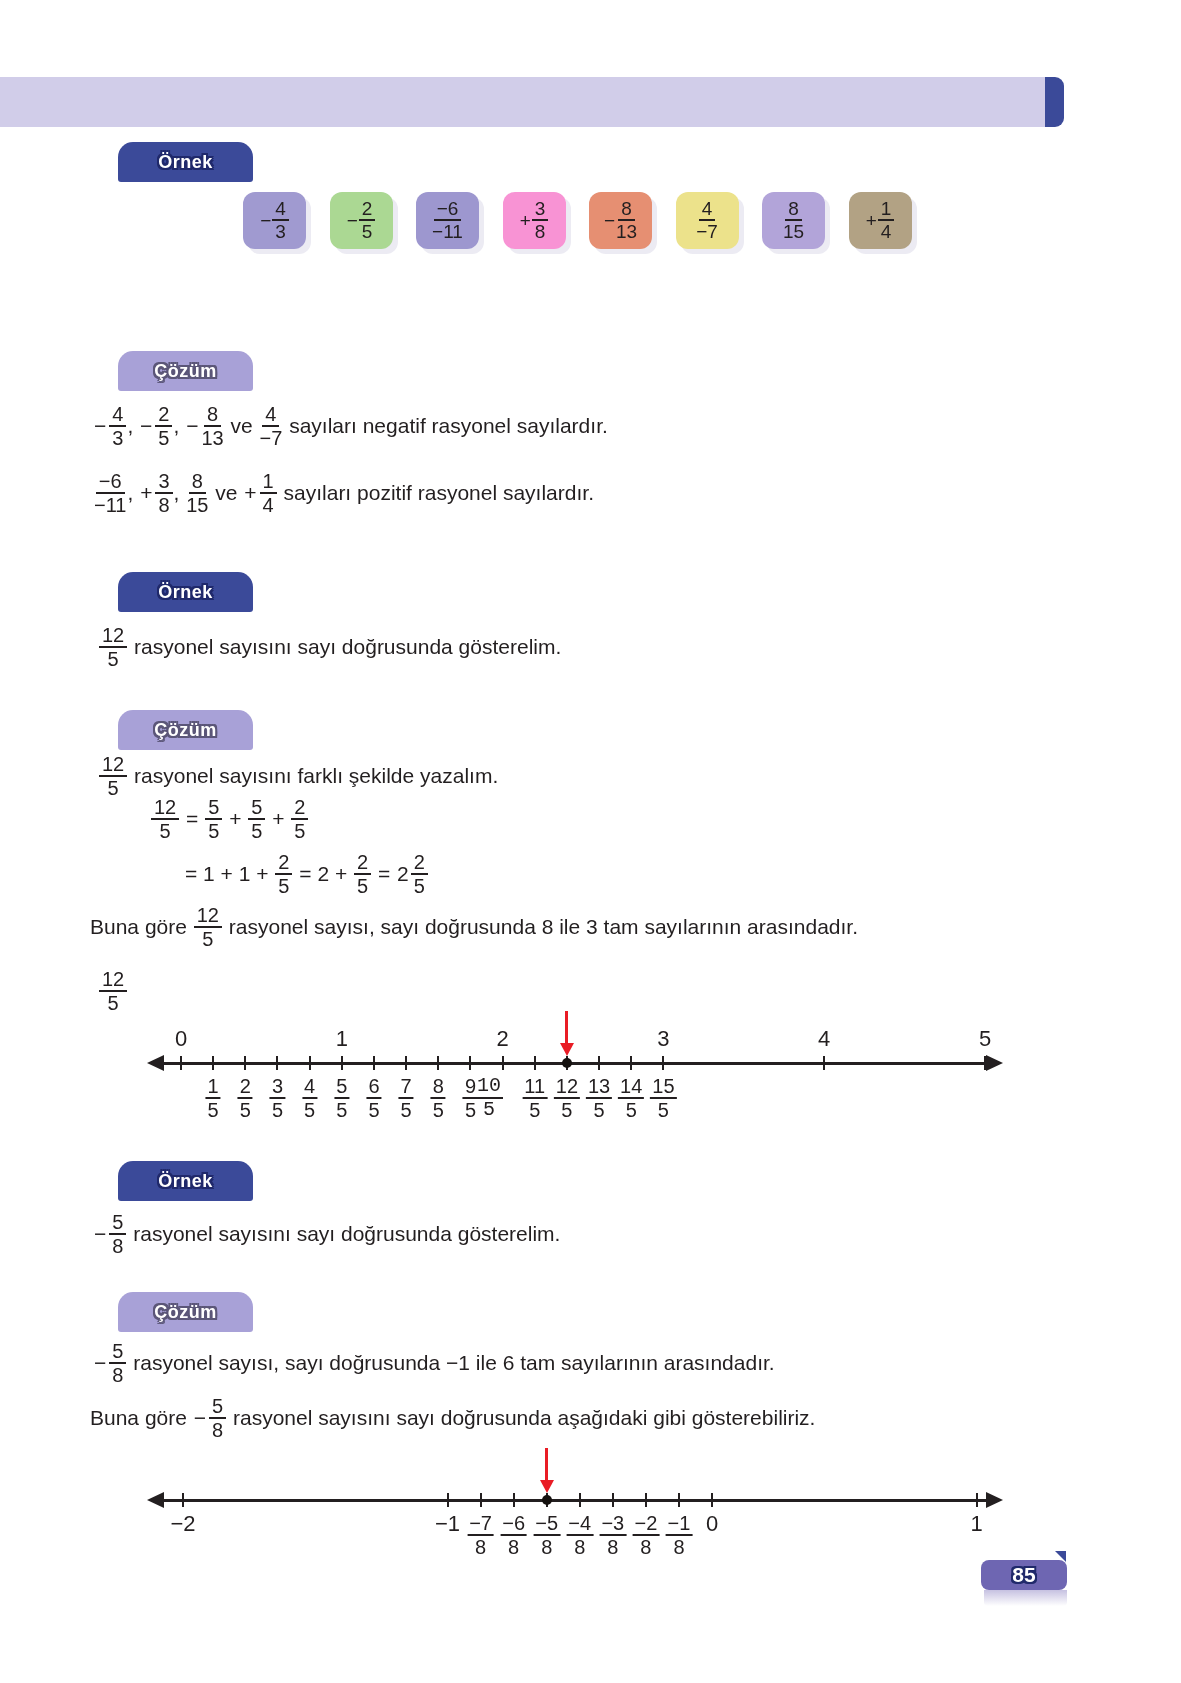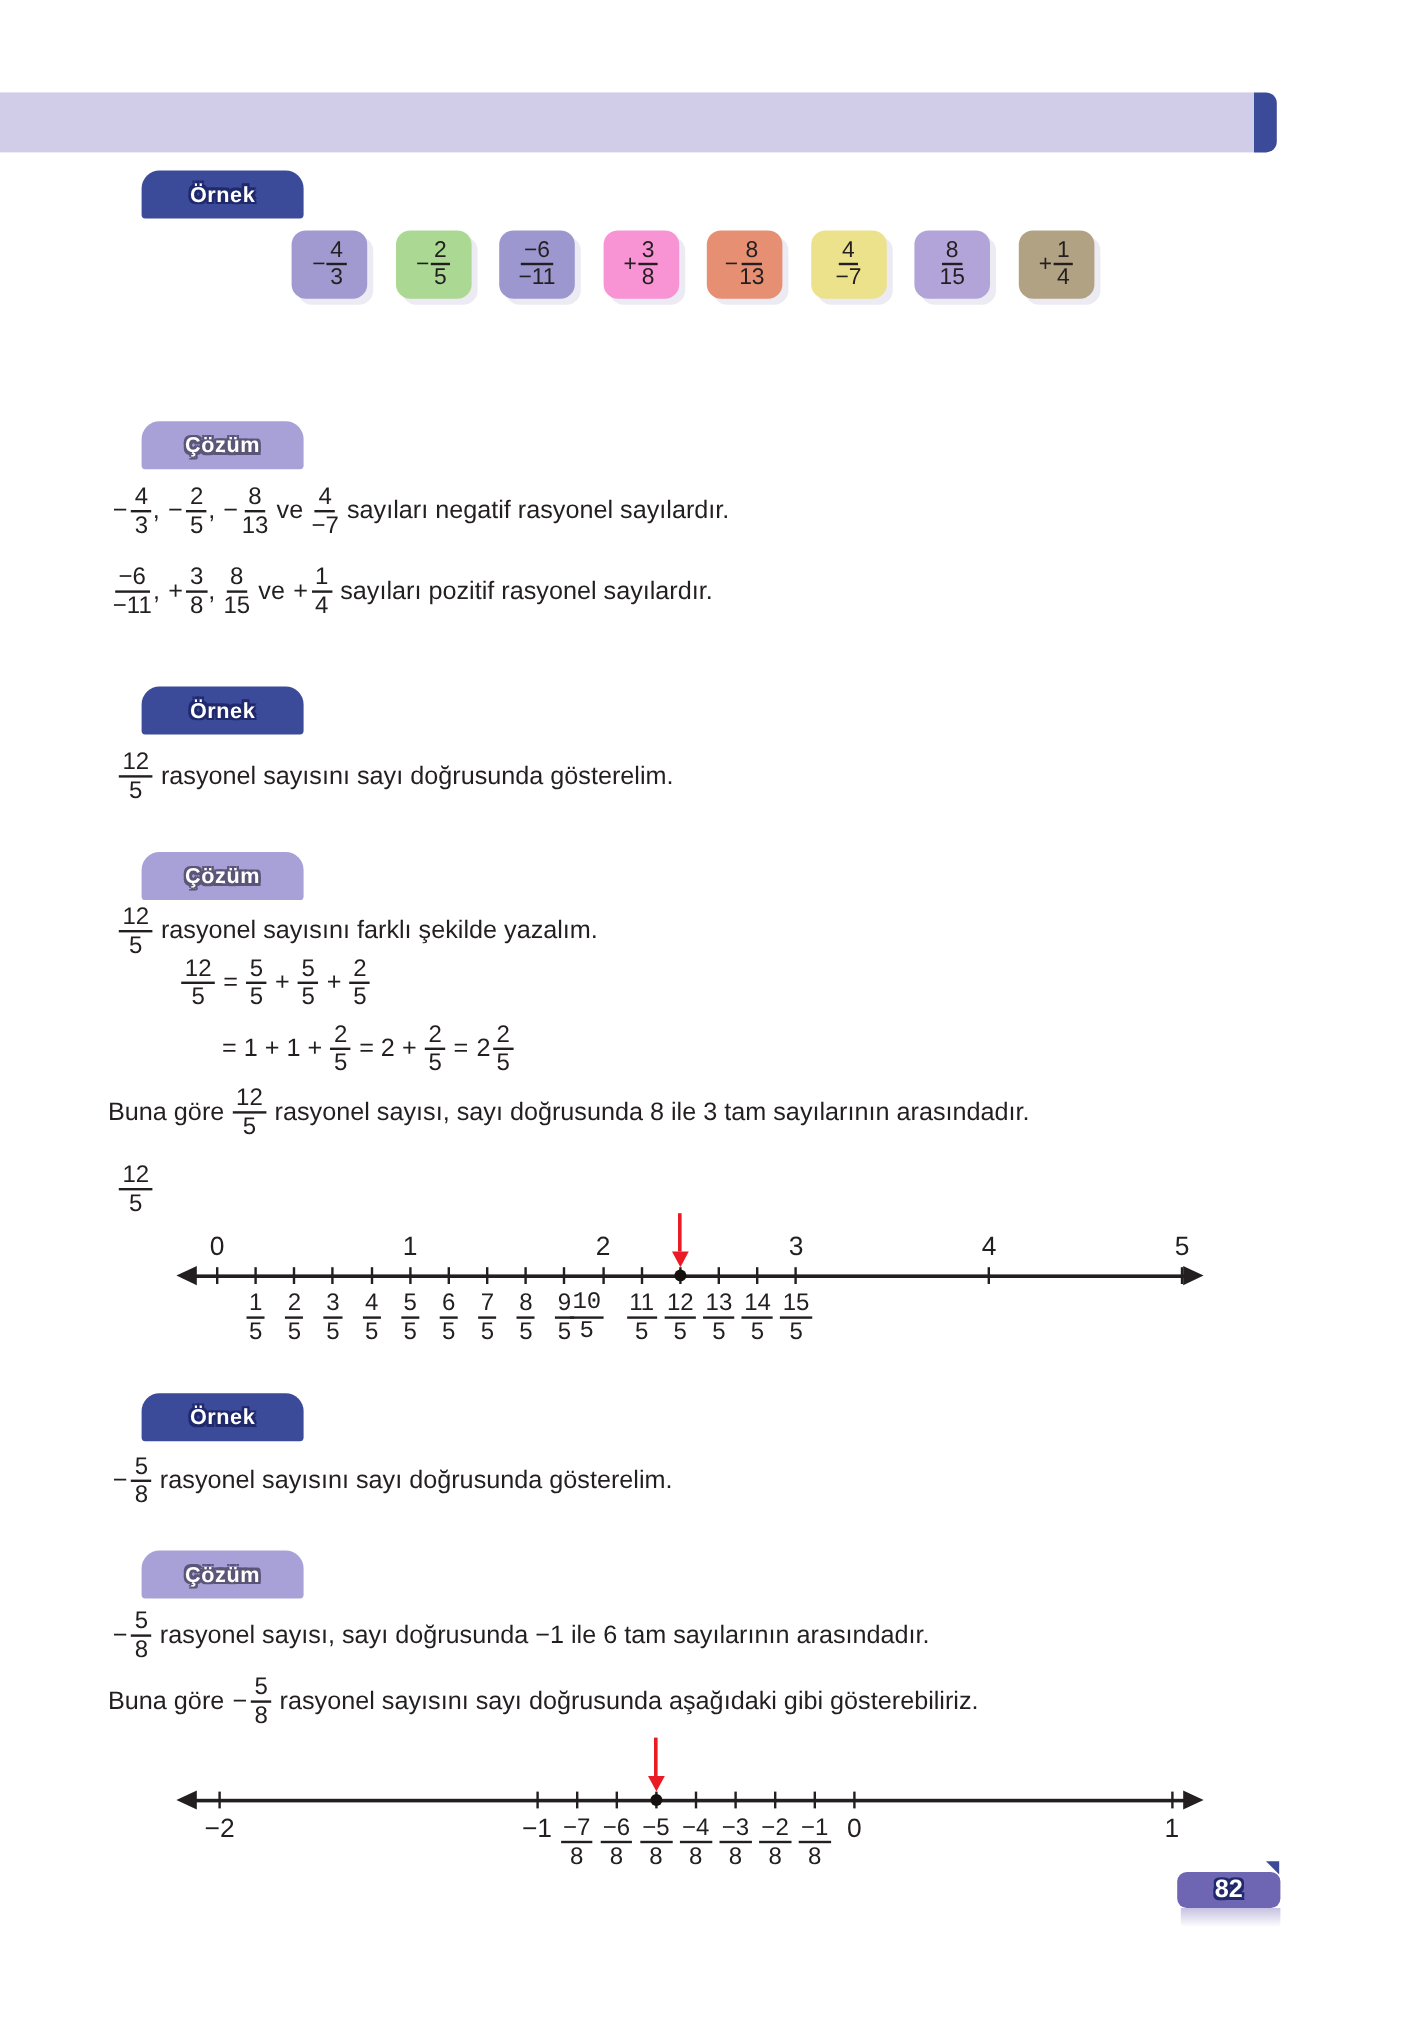--- a/index.html
+++ b/index.html
@@ -328,17 +328,17 @@
         <div class="nl-num">−1</div>
         <div class="nl-den">8</div>
       </div>
       <div class="nl-stem" style="left: 545.188px; top: 1448px;"></div>
       <div class="nl-head" style="left: 539.688px; top: 1480px;"></div>
       <div class="nl-dot" style="left: 541.688px; top: 1495px;"></div>
     </div>
 
   <div class="page-fold"></div>
   <div class="page-badge">
-    <span>82</span>
+    <span>85</span>
   </div>
   <div class="page-tail"></div>
 
 </div>
 
 </body></html>

